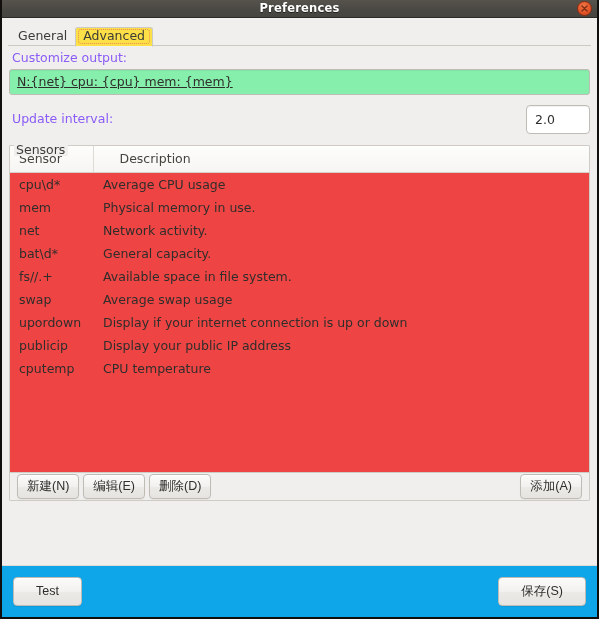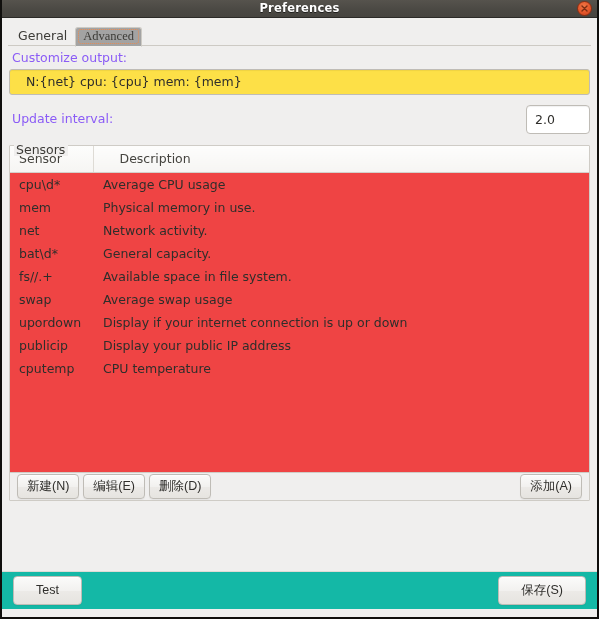--- a/index.html
+++ b/index.html
@@ -79,28 +79,27 @@
   .tab {
     font-size: 12.5px;
     color: #3c3b37;
     padding: 2px 8px 4px 8px;
     line-height: 1;
     cursor: pointer;
     position: relative;
     box-sizing: border-box;
   }
   .tab.selected {
-    background: #a3a3a3;
+    background: #fde047;
     border: 1px solid #cdcac4;
     border-bottom: 1px solid #f2f1ef;
     border-radius: 3px 3px 0 0;
     margin-bottom: -1px;
     z-index: 2;
     padding: 2px 7px 4px 7px;
-    font-family: Liberation Serif, serif;
   }
   .tab.selected .focusring {
     position: absolute;
     left: 2px; right: 2px; top: 1px; bottom: 2px;
     border: 1px dotted #e98b52;
     border-radius: 3px;
     pointer-events: none;
   }
 
   
@@ -109,31 +108,32 @@
     box-sizing: border-box;
   }
   .field-label {
     font-size: 12.5px;
     color: #8b5cf6;
     margin: 6px 0 4px 3px;
     line-height: 1;
   }
   .entry {
     height: 26px;
-    background: #fde047;
+    background: #86efac;
     border: 1px solid #bfbcb6;
     border-radius: 3px;
     box-shadow: inset 0 1px 1px rgba(0,0,0,.06);
     display: flex;
     align-items: center;
-    padding: 0 16px;
+    padding: 0 7px;
     box-sizing: border-box;
     font-size: 12.5px;
     color: #2f2e2b;
     cursor: text;
+    text-decoration: underline;
   }
   #interval-row {
     display: flex;
     align-items: center;
     justify-content: space-between;
     margin-top: 10px;
   }
   #interval-row .field-label { margin: 0 0 0 3px; }
   #interval-spin {
     width: 64px;
@@ -240,23 +240,23 @@
     white-space: nowrap;
     box-sizing: border-box;
   }
   .btn + .btn { margin-left: 4px; }
 
   
   #dialog-actions {
     position: absolute;
     left: 0;
     right: 0;
-    bottom: 8px;
-    height: 38px;
-    background: #14b8a6;
+    bottom: 0;
+    height: 52px;
+    background: #0ea5e9;
     border-top: 1px solid #dedbd5;
     display: flex;
     align-items: center;
     box-sizing: border-box;
     padding: 0 11px;
   }
   #dialog-actions .btn.wide {
     padding: 6px 22px 7px 22px;
     font-size: 12.5px;
   }

